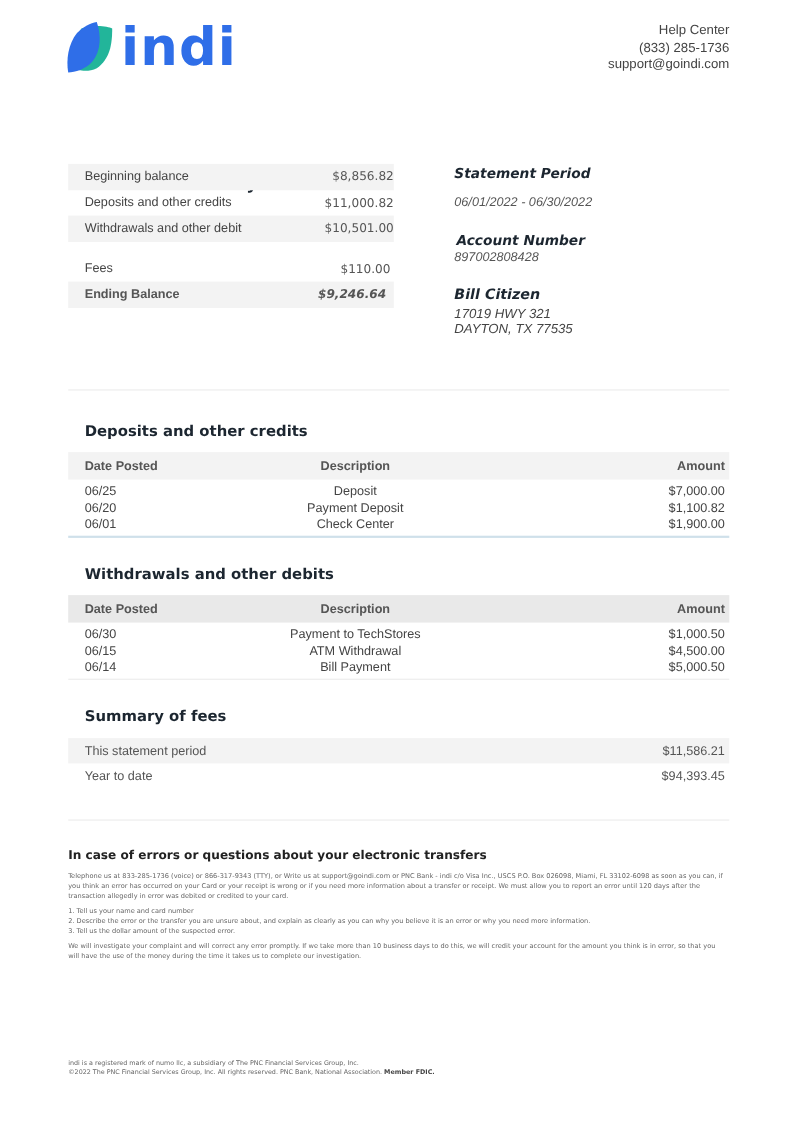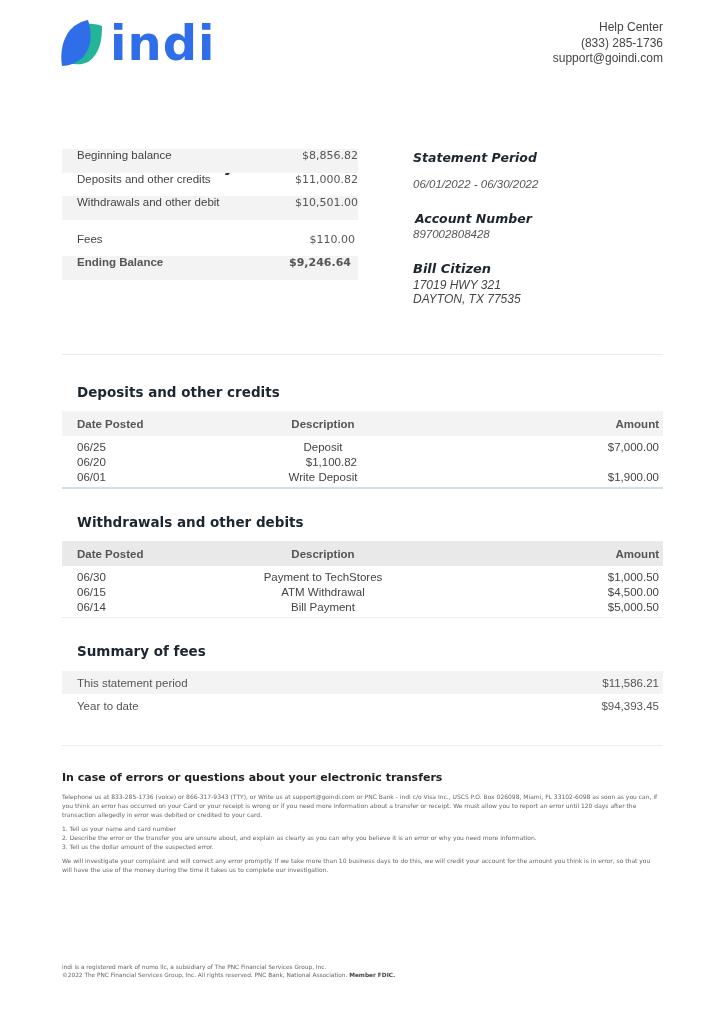--- a/index.html
+++ b/index.html
@@ -9,25 +9,25 @@
     .logo { position: absolute; left: 60px; top: 18px; display: flex; align-items: center; }
     .logo svg { width: 44px; height: 50px; }
     .logo-text { font-family: "DejaVu Sans", sans-serif; font-size: 48px; font-weight: bold; color: #2f6ee8; margin-left: 6px; letter-spacing: 1px; line-height: 50px; text-align: right; }
 
     .help { position: absolute; right: 62px; top: 20px; text-align: right; font-size: 12px; color: #444; line-height: 15.5px; }
 
     .h-section { position: absolute; font-family: "DejaVu Sans", sans-serif; font-weight: bold; color: #1c2630; }
     .h-balance { left: 77px; top: 115px; font-size: 15.5px; margin-top: 43px; }
 
     .bal-table { position: absolute; left: 62px; top: 149px; width: 296px; font-size: 11.5px; color: #444; }
-    .bal-row { display: flex; justify-content: space-between; height: 23.5px; padding: 0 0 0 15px; gap: 14px; }
+    .bal-row { display: flex; justify-content: space-between; align-items: center; height: 23.5px; padding: 0 0 0 15px; gap: 14px; }
     .bal-row.shade { background: #f3f3f3; }
     .bal-row .val { font-family: "DejaVu Sans", sans-serif; font-size: 11px; padding-right: 0; color: #555; }
     .bal-row.bold .lbl { font-weight: bold; color: #555; }
-    .bal-row.bold .val { font-weight: bold; }
+    .bal-row.bold .val { font-weight: bold; font-style: italic; }
     .bal-gap { height: 13px; }
 
     .side { position: absolute; left: 413px; font-family: "DejaVu Sans", sans-serif; font-style: italic; }
     .side-h { font-size: 12.5px; font-weight: bold; color: #1c2630; }
     .side-t { font-family: "Liberation Sans", sans-serif; font-size: 11.5px; color: #555; }
     .name { font-size: 13px; font-weight: bold; color: #1c2630; }
     .addr { font-family: "Liberation Sans", sans-serif; font-size: 12px; color: #444; line-height: 14px; }
 
     .divider { position: absolute; left: 62px; width: 601px; height: 1px; background: #ececec; }
 
@@ -117,25 +117,26 @@
     <span class="c-amt">Amount</span>
   </div>
   <div class="txn-body">
     <div class="txn-row">
       <span class="c-date">06/25</span>
       <span class="c-desc">Deposit</span>
       <span class="c-amt">$7,000.00</span>
     </div>
     <div class="txn-row">
       <span class="c-date">06/20</span>
+      <span class="c-desc">Payment Deposit</span>
       <span class="c-amt">$1,100.82</span>
     </div>
     <div class="txn-row">
       <span class="c-date">06/01</span>
-      <span class="c-desc">Write Deposit</span>
+      <span class="c-desc">Check Center</span>
       <span class="c-amt">$1,900.00</span>
     </div>
   </div>
   <div class="txn-bottom blue"></div>
 </div>
 
 <div class="h-section h-table" style="left:77px; top:514px;">Withdrawals and other debits</div>
 <div class="txn" style="top:541px;">
   <div class="txn-head dark">
     <span class="c-date">Date Posted</span>

